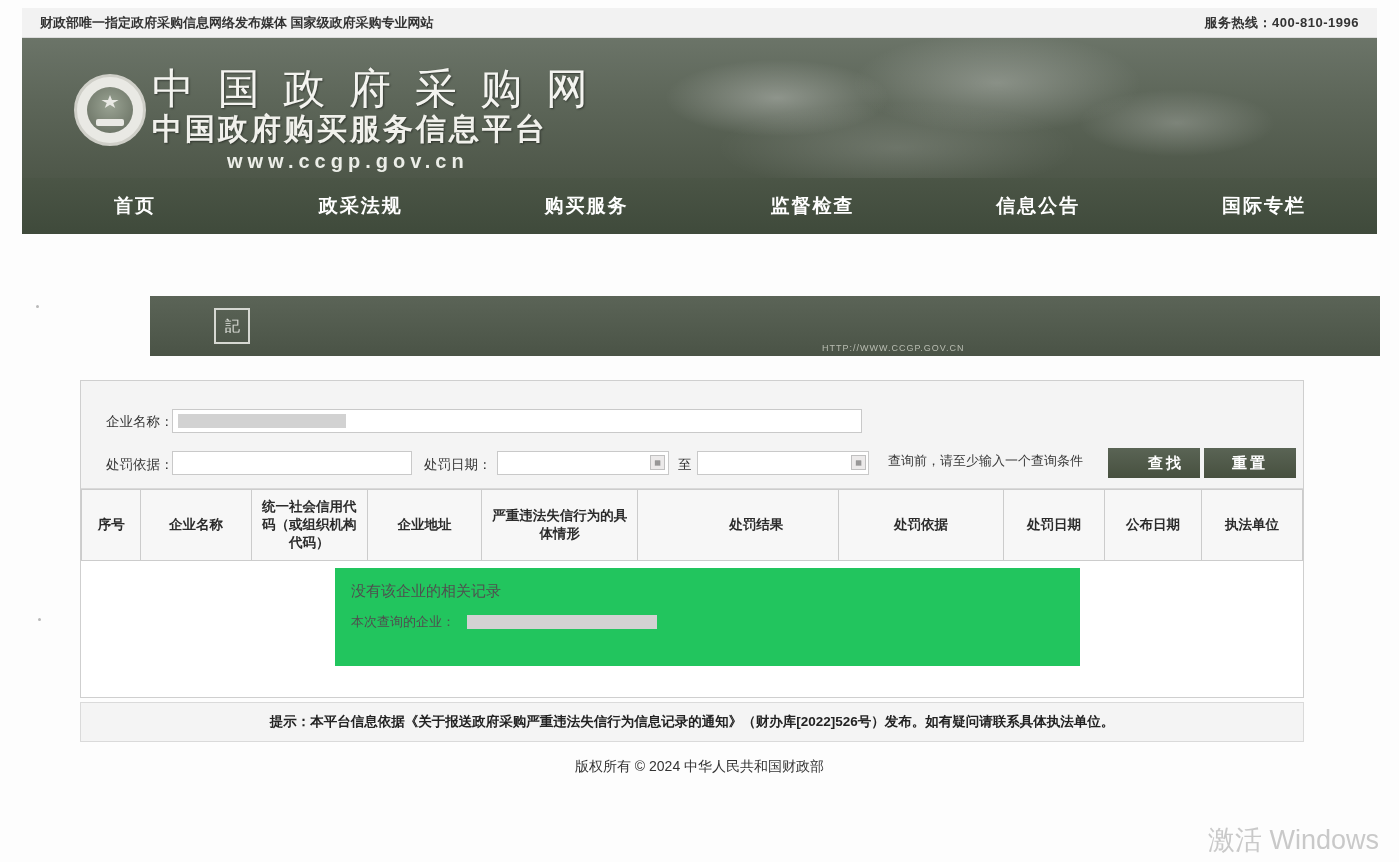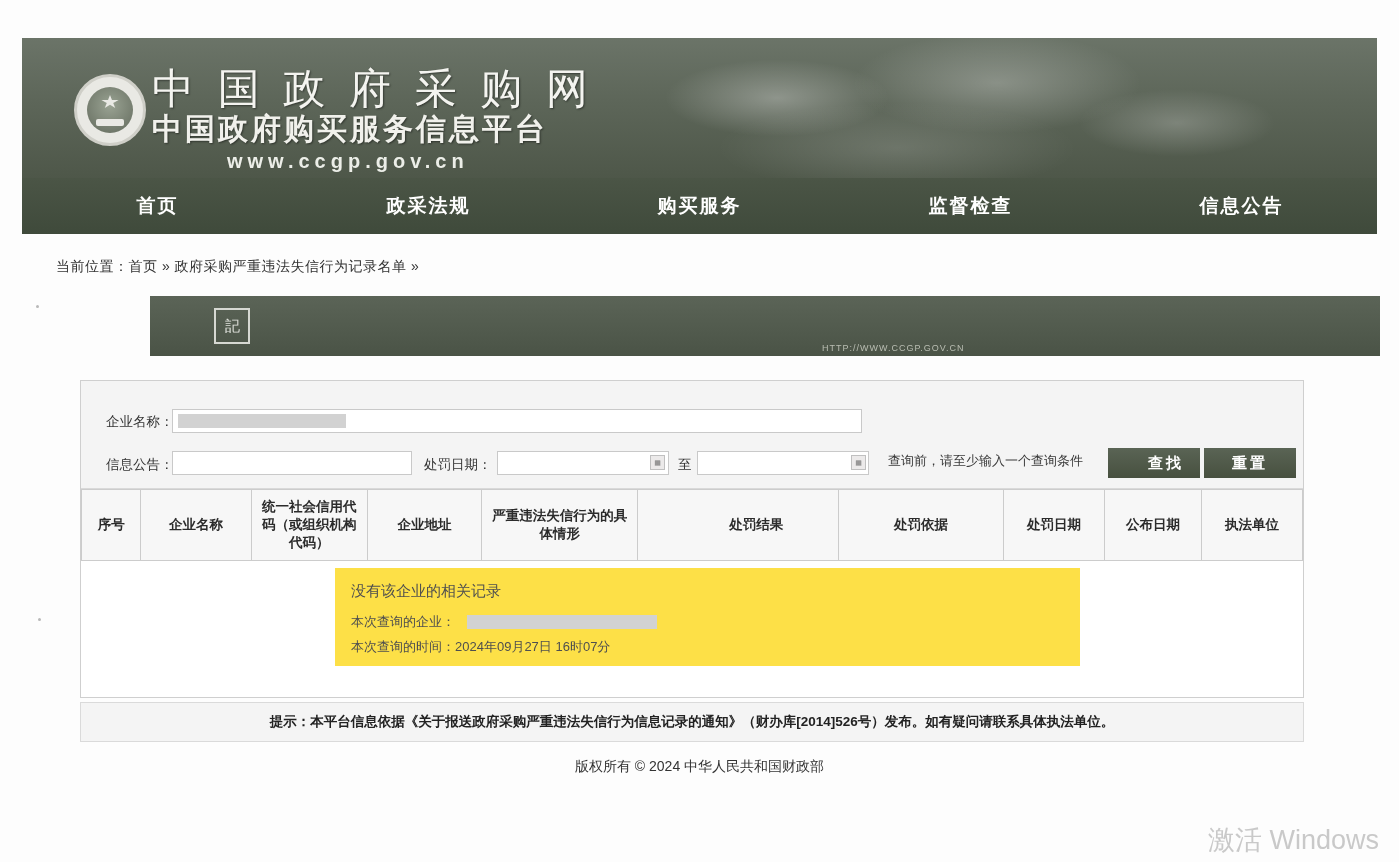--- a/index.html
+++ b/index.html
@@ -278,23 +278,24 @@
     color: #2b2b2b;
     padding: 8px 4px;
     line-height: 18px;
   }
 
   .empty-box {
     position: absolute;
     left: 335px; top: 568px;
     width: 745px;
     height: 98px;
-    background: #fde047;
+    background: #22c55e;
     padding: 14px 16px;
     box-sizing: border-box;
+    font-family: Liberation Mono, monospace;
   }
   .empty-title {
     font-size: 15px;
     color: #4f4f4f;
     margin-bottom: 12px;
   }
   .empty-line {
     font-size: 13px;
     color: #4f4f4f;
     margin-bottom: 7px;
@@ -335,60 +336,59 @@
     position: absolute;
     background: #b9b9b9;
     border-radius: 50%;
   }
 </style>
 </head>
 <body>
 
 <div class="page">
 
+  <div class="topbar">
+    <span>财政部唯一指定政府采购信息网络发布媒体 国家级政府采购专业网站</span>
+    <span class="hotline">服务热线：400-810-1996</span>
+  </div>
 
   <div class="banner">
     <div class="clouds"></div>
     <div class="emblem">
       <div class="inner"></div>
     </div>
     <div class="site-title-1">中 国 政 府 采 购 网</div>
     <div class="site-title-2">中国政府购买服务信息平台</div>
     <div class="site-url">www.ccgp.gov.cn</div>
   </div>
 
   <div class="nav">
     <div class="nav-item">首页</div>
     <div class="nav-item">政采法规</div>
     <div class="nav-item">购买服务</div>
     <div class="nav-item">监督检查</div>
     <div class="nav-item">信息公告</div>
-  </div>
-
-  <div class="breadcrumb">
-    <span>当前位置：</span><span class="crumb-link">首页</span>
-    <span>»</span>
-    <span>政府采购严重违法失信行为记录名单</span>
-    <span>»</span>
-  </div>
+    <div class="nav-item">国际专栏</div>
+  </div>
+
 
   <div class="section-head">
     <div class="seal">記</div>
     <div class="section-sub">HTTP://WWW.CCGP.GOV.CN</div>
   </div>
 
   <div class="panel">
     <div class="form-area"></div>
   </div>
 
   <div class="lbl" style="left:106px; top:413px;">企业名称：</div>
   <input class="inp" style="left: 172px; top: 409px; width: 690px;" value="" placeholder="">
   <div class="redacted" style="left:178px; top:414px; width:168px;"></div>
 
-  <div class="lbl" style="left:106px; top:456px;">信息公告：</div>
+  <div class="lbl" style="left:106px; top:456px;">处罚依据：</div>
   <input class="inp" style="left: 172px; top: 451px; width: 240px;" value="">
 
   <div class="lbl" style="left:424px; top:456px;">处罚日期：</div>
   <input class="inp" style="left: 497px; top: 451px; width: 172px;" value="">
   <div class="cal-ic" style="left:650px; top:455px;">▦</div>
   <div class="lbl" style="left:678px; top:456px;">至</div>
   <input class="inp" style="left: 697px; top: 451px; width: 172px;" value="">
   <div class="cal-ic" style="left:851px; top:455px;">▦</div>
 
   <div class="hint">查询前，请至少输入一个查询条件</div>
@@ -411,24 +411,23 @@
       </tr>
     </thead>
   </table>
 
   <div class="empty-box">
     <div class="empty-title">没有该企业的相关记录</div>
     <div class="empty-line">
       <span>本次查询的企业：</span>
       <span class="redacted" style="left:116px; top:2px; width:190px;"></span>
     </div>
-    <div class="empty-line">本次查询的时间：2024年09月27日 16时07分</div>
-  </div>
-
-  <div class="tip">提示：本平台信息依据《关于报送政府采购严重违法失信行为信息记录的通知》（财办库[2014]526号）发布。如有疑问请联系具体执法单位。</div>
+  </div>
+
+  <div class="tip">提示：本平台信息依据《关于报送政府采购严重违法失信行为信息记录的通知》（财办库[2022]526号）发布。如有疑问请联系具体执法单位。</div>
 
   <div class="copyright">版权所有 © 2024 中华人民共和国财政部</div>
 
   <div class="speck" style="left:36px; top:305px; width:3px; height:3px;"></div>
   <div class="speck" style="left:38px; top:618px; width:3px; height:3px;"></div>
 
   <div class="watermark">激活 Windows</div>
 </div>
 
 </body></html>

